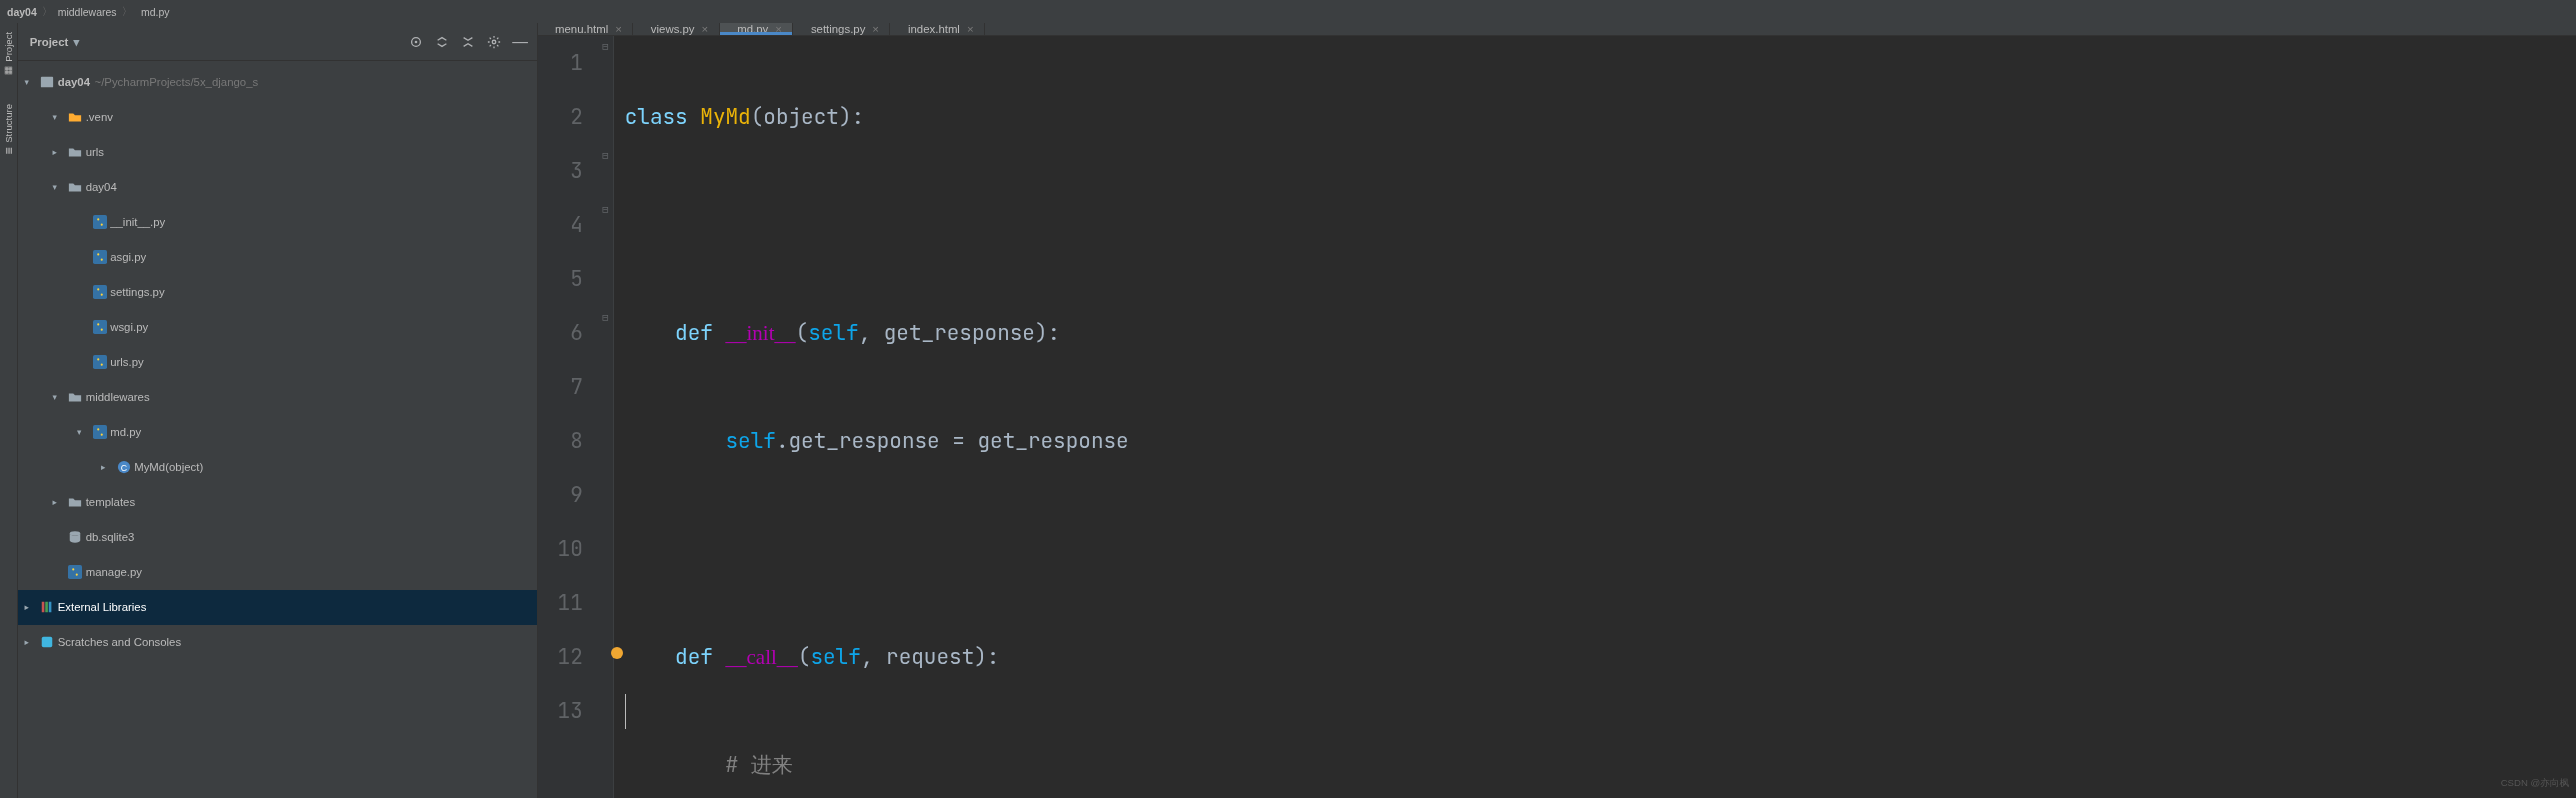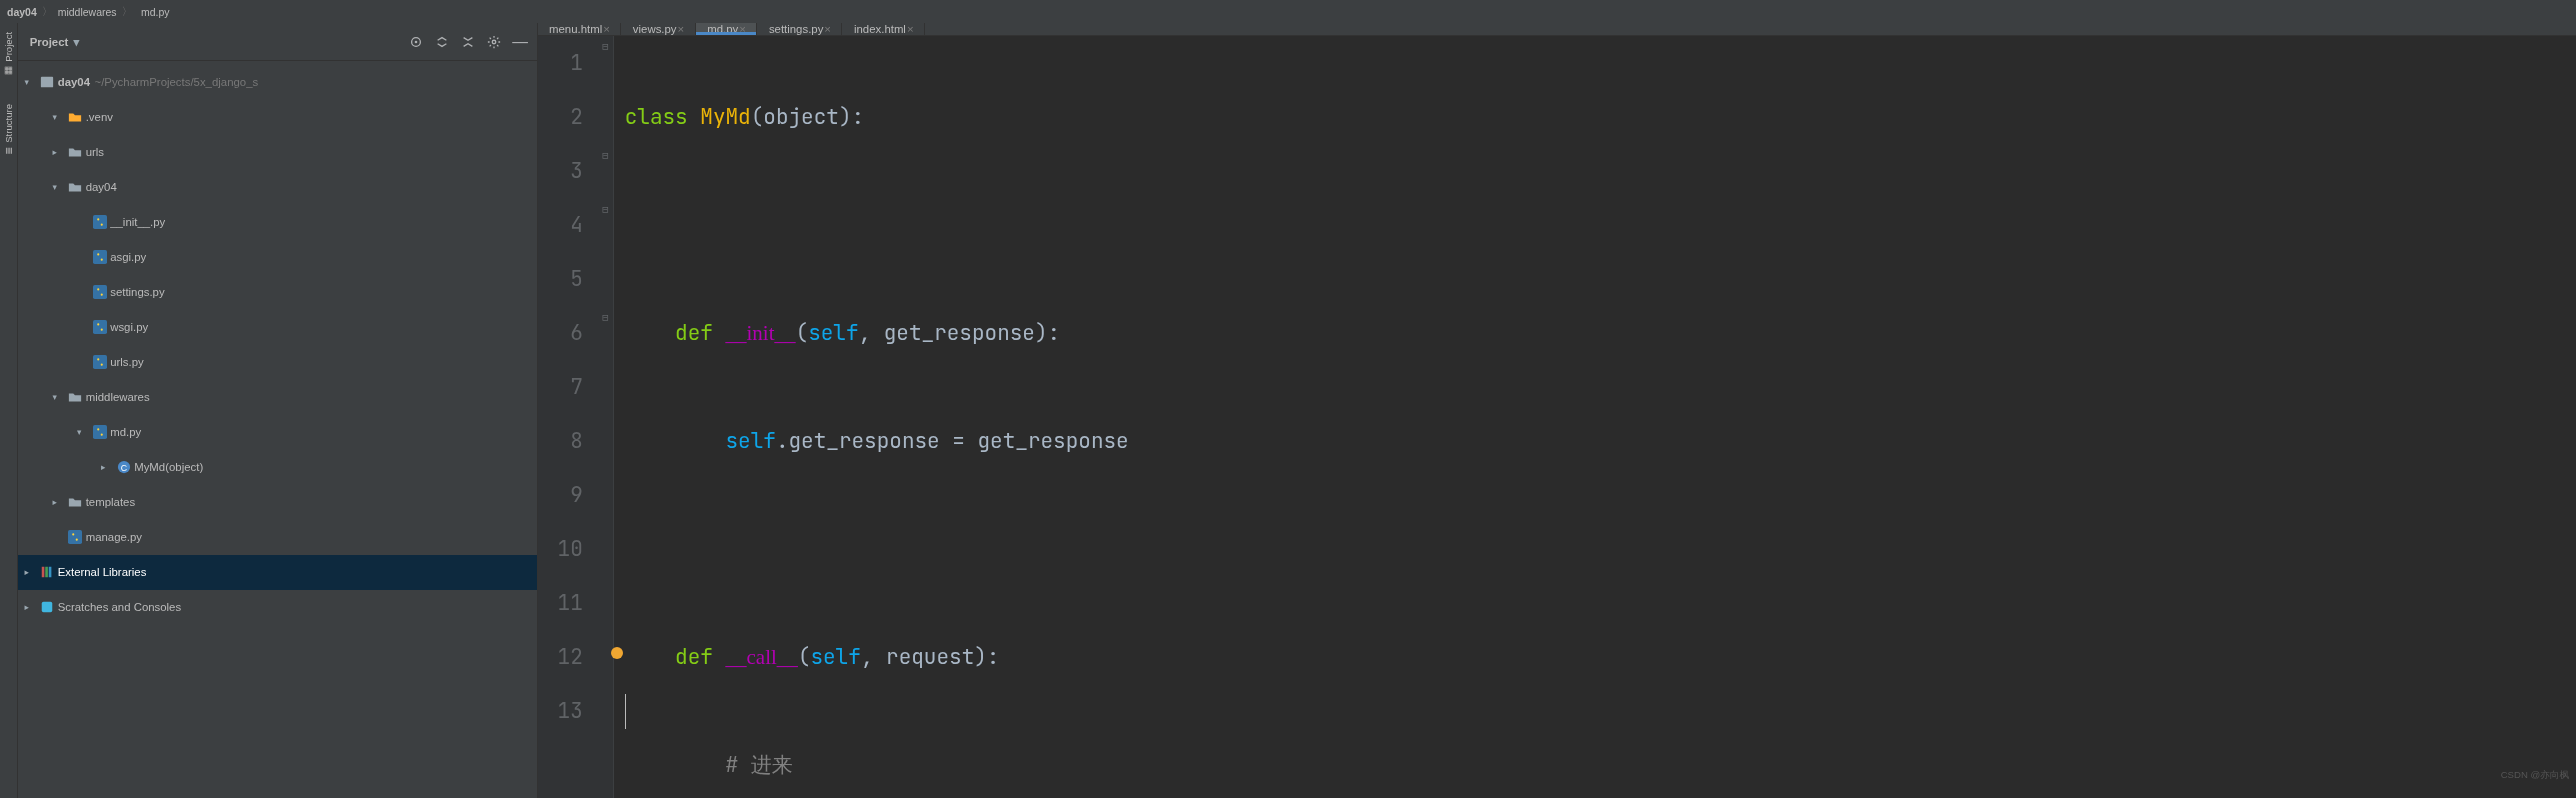--- a/index.html
+++ b/index.html
@@ -125,21 +125,21 @@
 .tabs {
   height: 38px;
   display: flex;
   align-items: stretch;
   background: #3c3f41;
   border-bottom: 0.9px solid #323232;
 }
 .tab {
   display: flex;
   align-items: center;
-  gap: 1px;
+  gap: 7px;
   padding: 0 10.5px;
   font-size: 11.4px;
   color: #bbbbbb;
   border-right: 0.9px solid #323232;
   cursor: pointer;
   position: relative;
 }
 .tab.active {
   background: #4e5254;
 }
@@ -190,37 +190,37 @@
   background: #f0a732;
   border-radius: 50%;
 }
 .code {
   flex: 1;
   padding-left: 10.5px;
   white-space: pre;
   position: relative;
 }
 .code .line { height: 54px; }
-.kw { color: #84cc16; }
+.kw { color: #7dd3fc; }
 .cls { color: #eab308; text-align: center; }
 .dunder { color: #b200b2; font-family: Liberation Serif, serif; }
 .self { color: #0ea5e9; }
 .param { color: #a9b7c6; }
 .cmt { color: #808080; }
 .plain { color: #a9b7c6; }
 .caret {
   position: absolute;
   width: 1.7px; height: 35px;
   background: #bbbbbb;
   top: 658px; left: 10.5px;
 }
 
 .watermark {
   position: absolute;
-  right: 7px; bottom: 16px;
+  right: 7px; bottom: 8px;
   font-size: 9.6px;
   color: #555;
 }
 </style>
 </head>
 <body>
 
 <div class="breadcrumb-bar">
   <span><b>day04</b></span>
   <span class="sep">〉</span>
@@ -421,20 +421,31 @@
           </div>
           <div class="tree-row">
             <span class="indent" style="width:24.5px"></span>
             <span class="arrow">▸</span>
             <span class="icon">
               <svg viewBox="0 0 16 16">
                 <path fill="#9aa7b0" d="M1 4h5l2 2h7v7H1z"></path>
               </svg>
             </span>
             <span>templates</span>
+          </div>
+          <div class="tree-row">
+            <span class="indent" style="width:24.5px"></span>
+            <span class="arrow"></span>
+            <span class="icon">
+              <svg viewBox="0 0 16 16">
+                <ellipse cx="8" cy="4" rx="6" ry="2.5" fill="#9aa7b0"></ellipse>
+                <path fill="#9aa7b0" d="M2 4v8c0 1.4 2.7 2.5 6 2.5s6-1.1 6-2.5V4c0 1.4-2.7 2.5-6 2.5S2 5.4 2 4z"></path>
+              </svg>
+            </span>
+            <span>db.sqlite3</span>
           </div>
           <div class="tree-row">
             <span class="indent" style="width:24.5px"></span>
             <span class="arrow"></span>
             <span class="icon">
               <svg viewBox="0 0 16 16">
                 <rect width="16" height="16" rx="2" fill="#3572A5"></rect>
                 <circle cx="6" cy="5" r="1.2" fill="#ffd43b"></circle>
                 <circle cx="10" cy="11" r="1.2" fill="#ffd43b"></circle>
               </svg>

